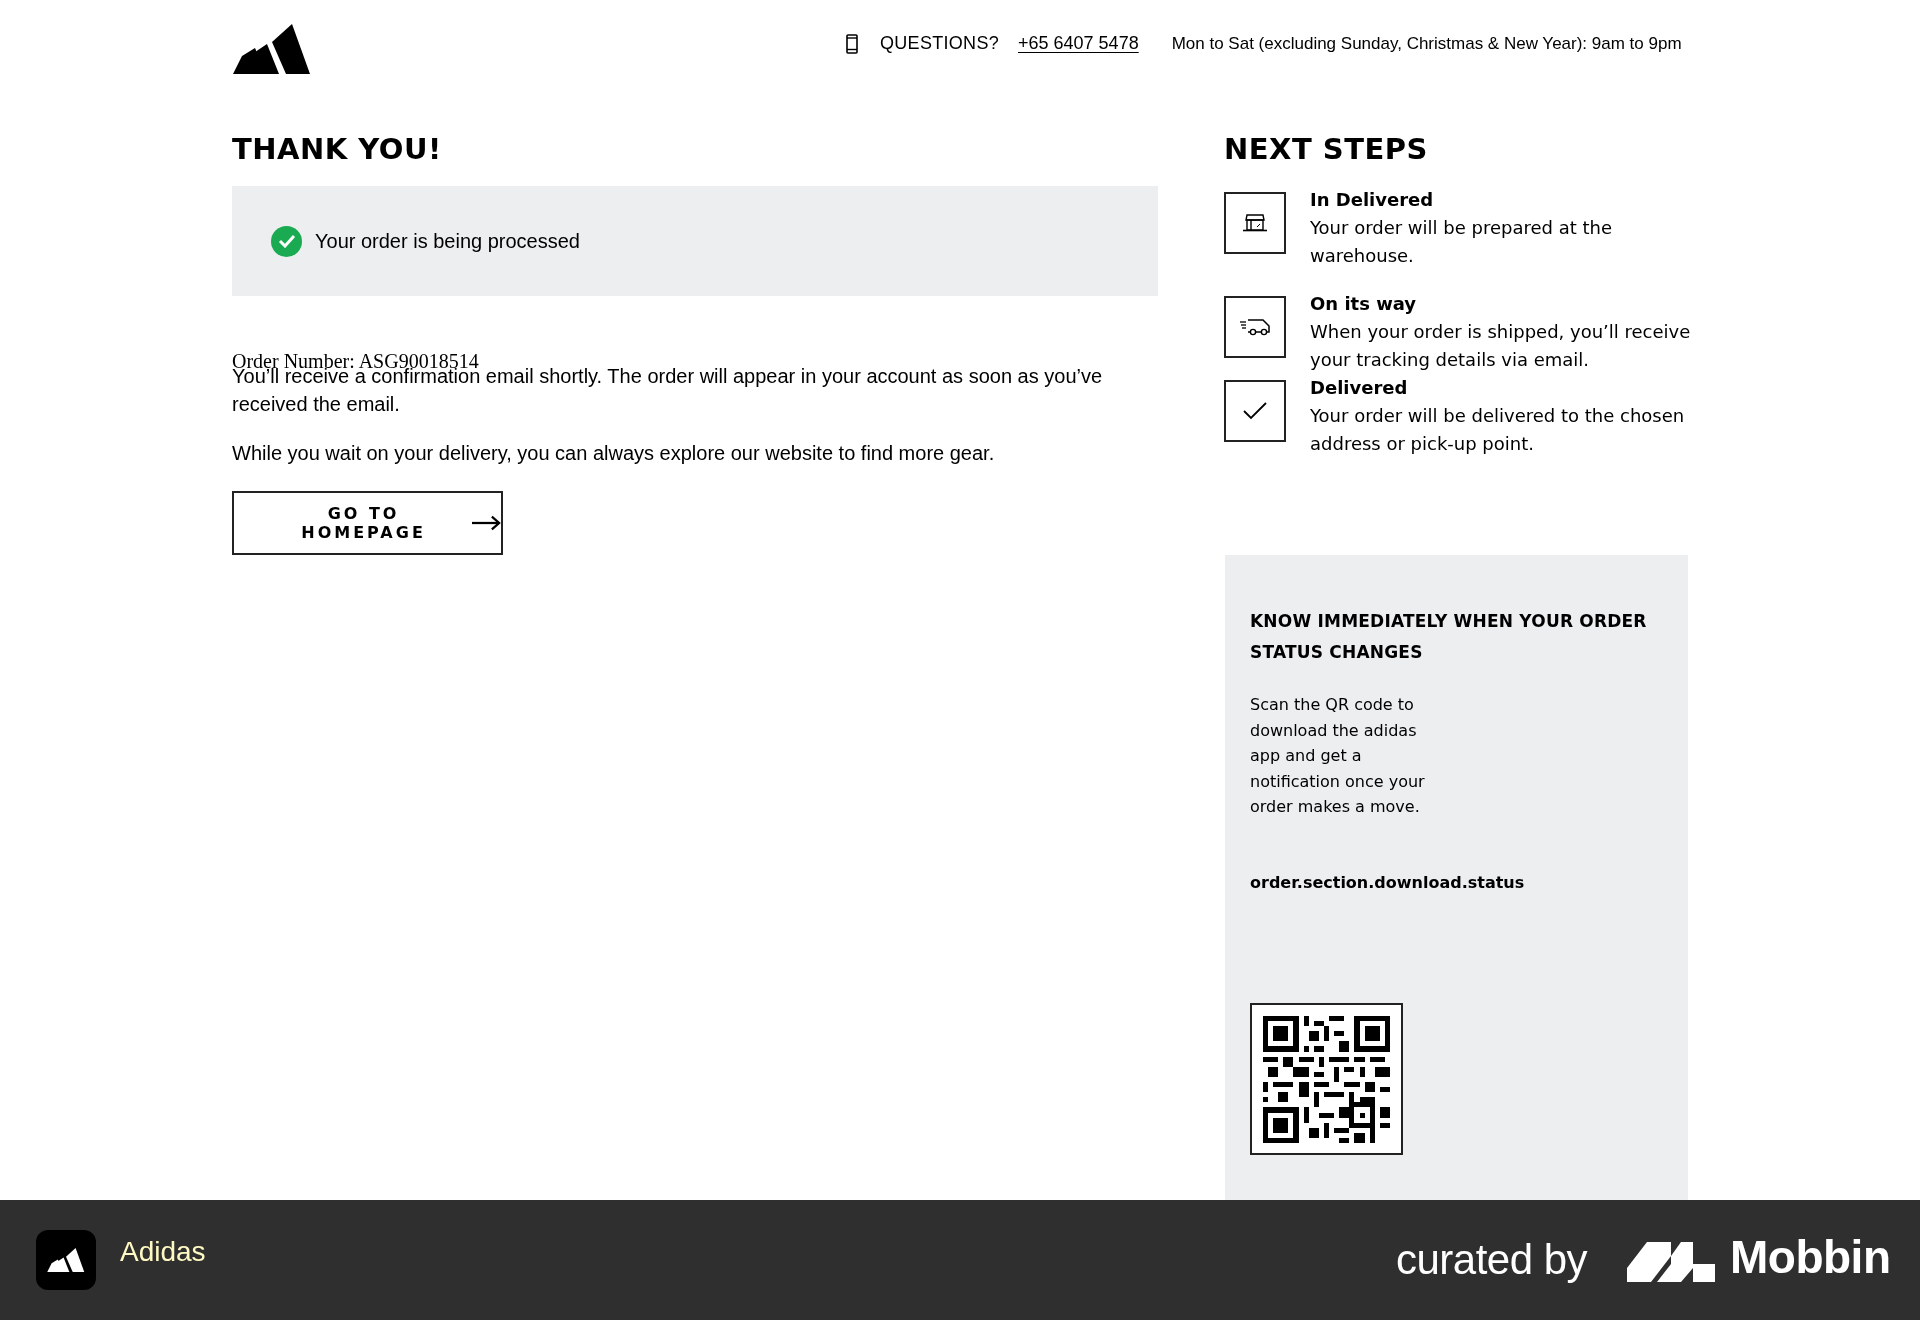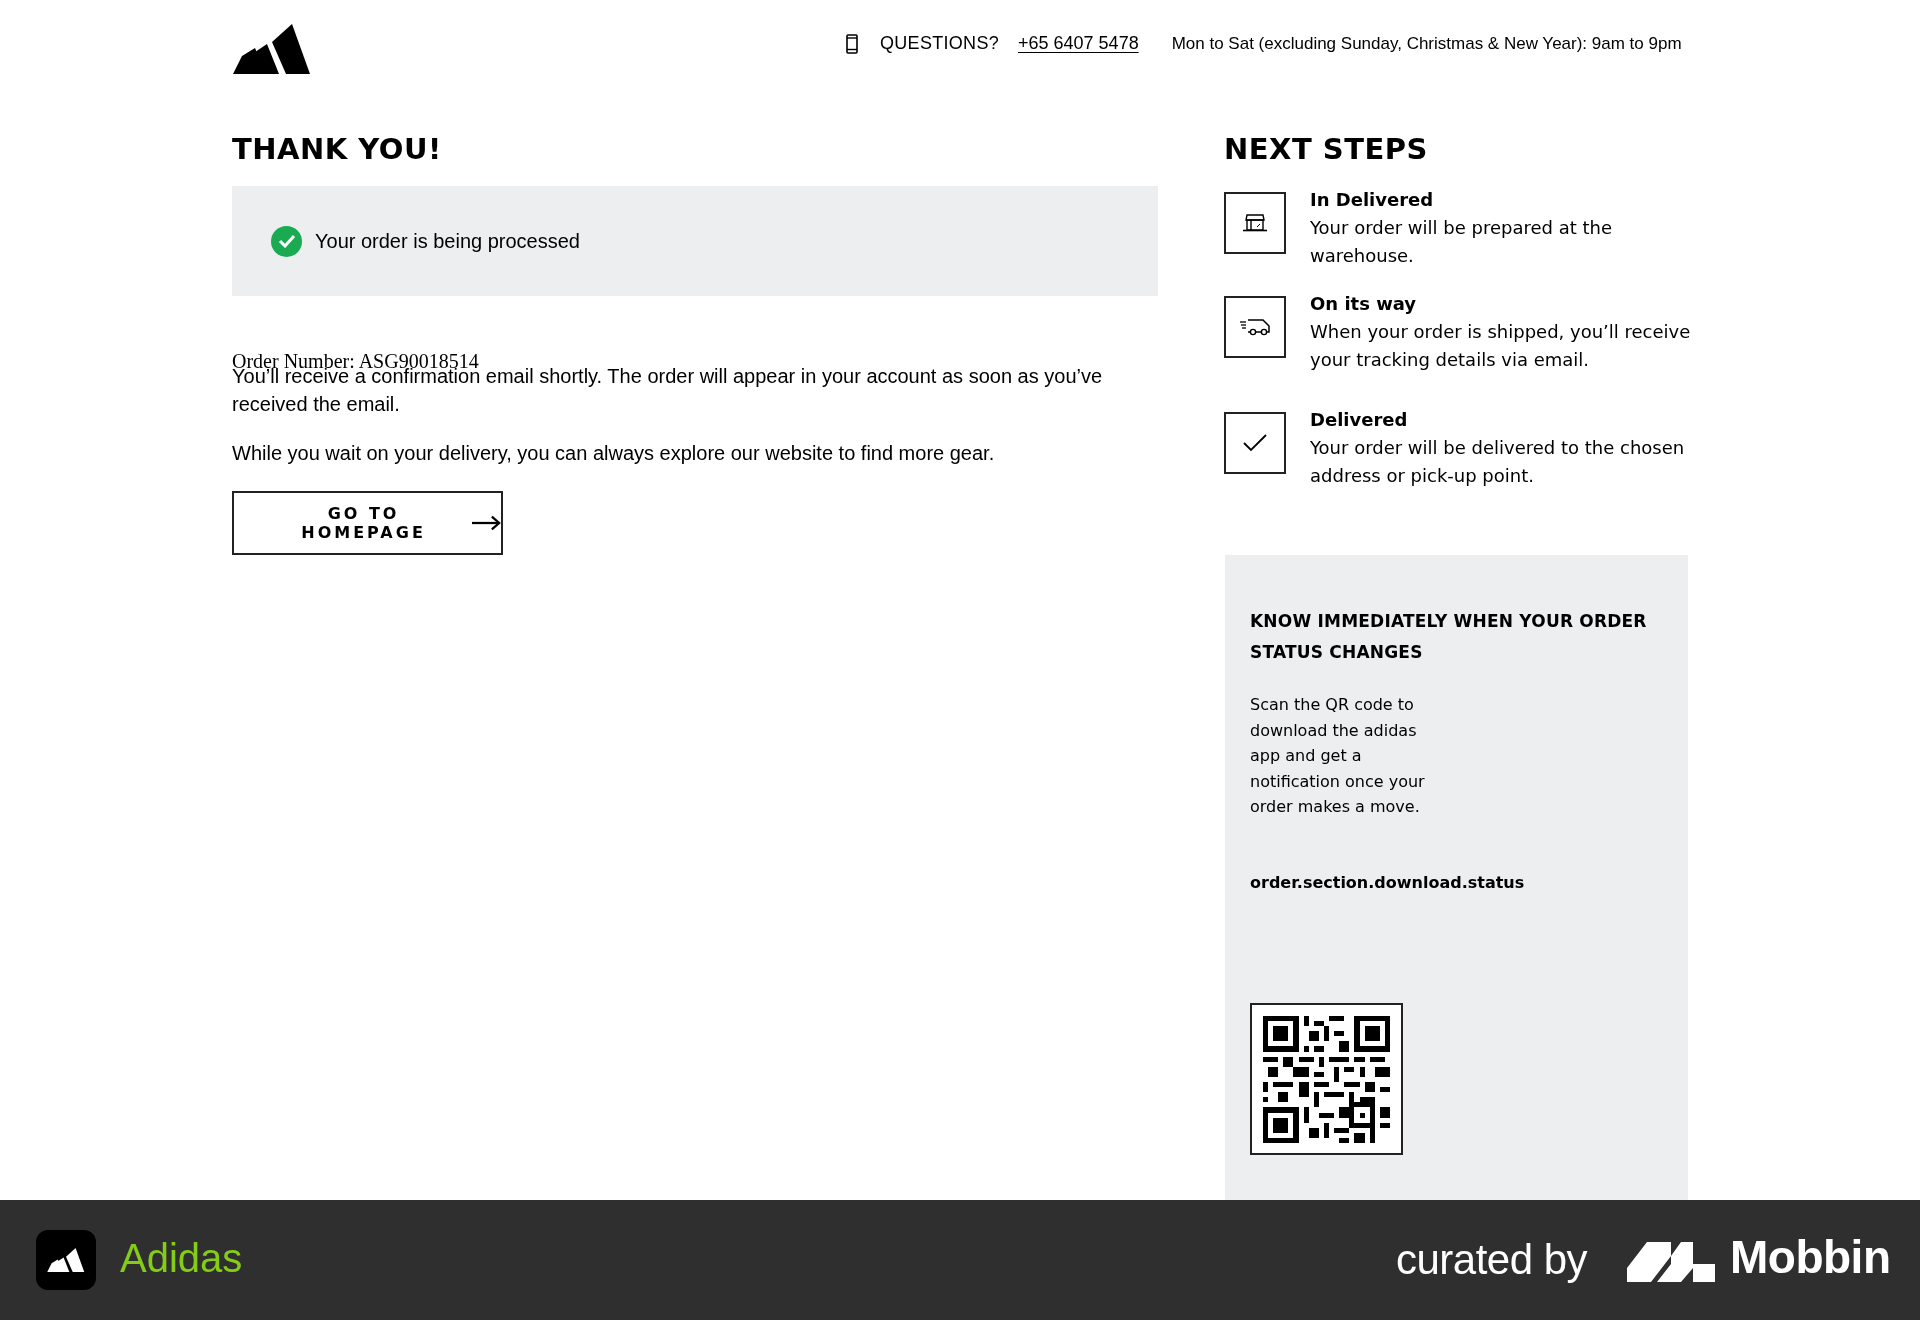--- a/index.html
+++ b/index.html
@@ -26,36 +26,36 @@
   .home-btn { position: absolute; left: 232px; top: 491px; width: 271px; height: 64px; border: 2px solid #222; background: #fff; display: flex; align-items: center; padding-left: 37px; cursor: pointer; }
   .btn-label { font-family: "DejaVu Sans", sans-serif; font-weight: bold; font-size: 16px; letter-spacing: 3px; }
   .arrow-icon { margin-left: 16px; width: 32px; height: 16px; }
 
   
   .next-title { position: absolute; left: 1224px; top: 132px; font-weight: bold; font-size: 29px; letter-spacing: 0.5px; }
   .step { position: absolute; left: 1224px; width: 470px; height: 100px; }
   .step-icon-box { position: absolute; left: 0; top: 6px; width: 62px; height: 62px; border: 2px solid #222; display: flex; align-items: center; justify-content: center; }
   .step-text { position: absolute; left: 86px; top: 0; width: 390px; font-family: "DejaVu Sans", sans-serif; font-size: 18px; line-height: 28px; }
   .step-title { font-weight: bold; }
-  .step1 { top: 186px; } .step2 { top: 290px; } .step3 { top: 406px; padding-left: 44px; }
+  .step1 { top: 186px; } .step2 { top: 290px; } .step3 { top: 374px; padding-left: 44px; }
 
   .app-panel { position: absolute; left: 1225px; top: 555px; width: 463px; height: 645px; background: #eceef0; }
   .app-title { position: absolute; left: 25px; top: 51px; width: 420px; font-weight: bold; font-size: 17px; line-height: 31px; letter-spacing: 0.2px; }
   .app-desc { position: absolute; left: 25px; top: 137px; width: 180px; font-size: 16px; line-height: 25.5px; }
   .app-status { position: absolute; left: 25px; top: 318px; font-weight: bold; font-size: 16px; }
   .download-btn { position: absolute; left: 25px; top: 359px; width: 302px; height: 64px; border: 2px solid #222; display: flex; align-items: center; padding-left: 19px; cursor: pointer; }
   .download-btn .btn-label { font-size: 16px; letter-spacing: 3.3px; }
   .external-icon { margin-left: 20px; width: 30px; height: 30px; }
   .qr-box { position: absolute; left: 25px; top: 448px; width: 153px; height: 152px; background: #fff; border: 2px solid #222; padding: 11px; }
   .qr-box svg { width: 127px; height: 127px; display: block; }
 
   
   .footer { position: absolute; left: 0; top: 1200px; width: 1920px; height: 120px; background: #2f2f2f; }
   .footer-logo { position: absolute; left: 36px; top: 30px; width: 60px; height: 60px; border-radius: 12px; background: #000; display: flex; align-items: center; justify-content: center; }
-  .footer-app-name { position: absolute; left: 120px; top: 36px; color: #84cc16; font-family: "Liberation Sans", sans-serif; font-size: 40px; }
+  .footer-app-name { position: absolute; left: 120px; top: 36px; color: #fef9c3; font-family: "Liberation Sans", sans-serif; font-size: 28px; }
   .curated { position: absolute; left: 1396px; top: 36px; color: #fff; font-family: "Liberation Sans", sans-serif; font-size: 42px; letter-spacing: -0.5px; }
   .mobbin-mark { position: absolute; left: 1627px; top: 42px; width: 88px; height: 40px; }
   .mobbin-name { position: absolute; left: 1730px; top: 30px; color: #fff; font-family: "Liberation Sans", sans-serif; font-weight: bold; font-size: 46px; letter-spacing: -0.5px; }
 </style>
 </head>
 <body>
 
 <svg class="logo" viewBox="0 0 78 50">
   <polygon points="0,50 9,32 22,24 33,50" fill="#000"></polygon>
   <polygon points="19,50 12,32 30,20 42,50" fill="#000" transform="translate(4,0)"></polygon>

